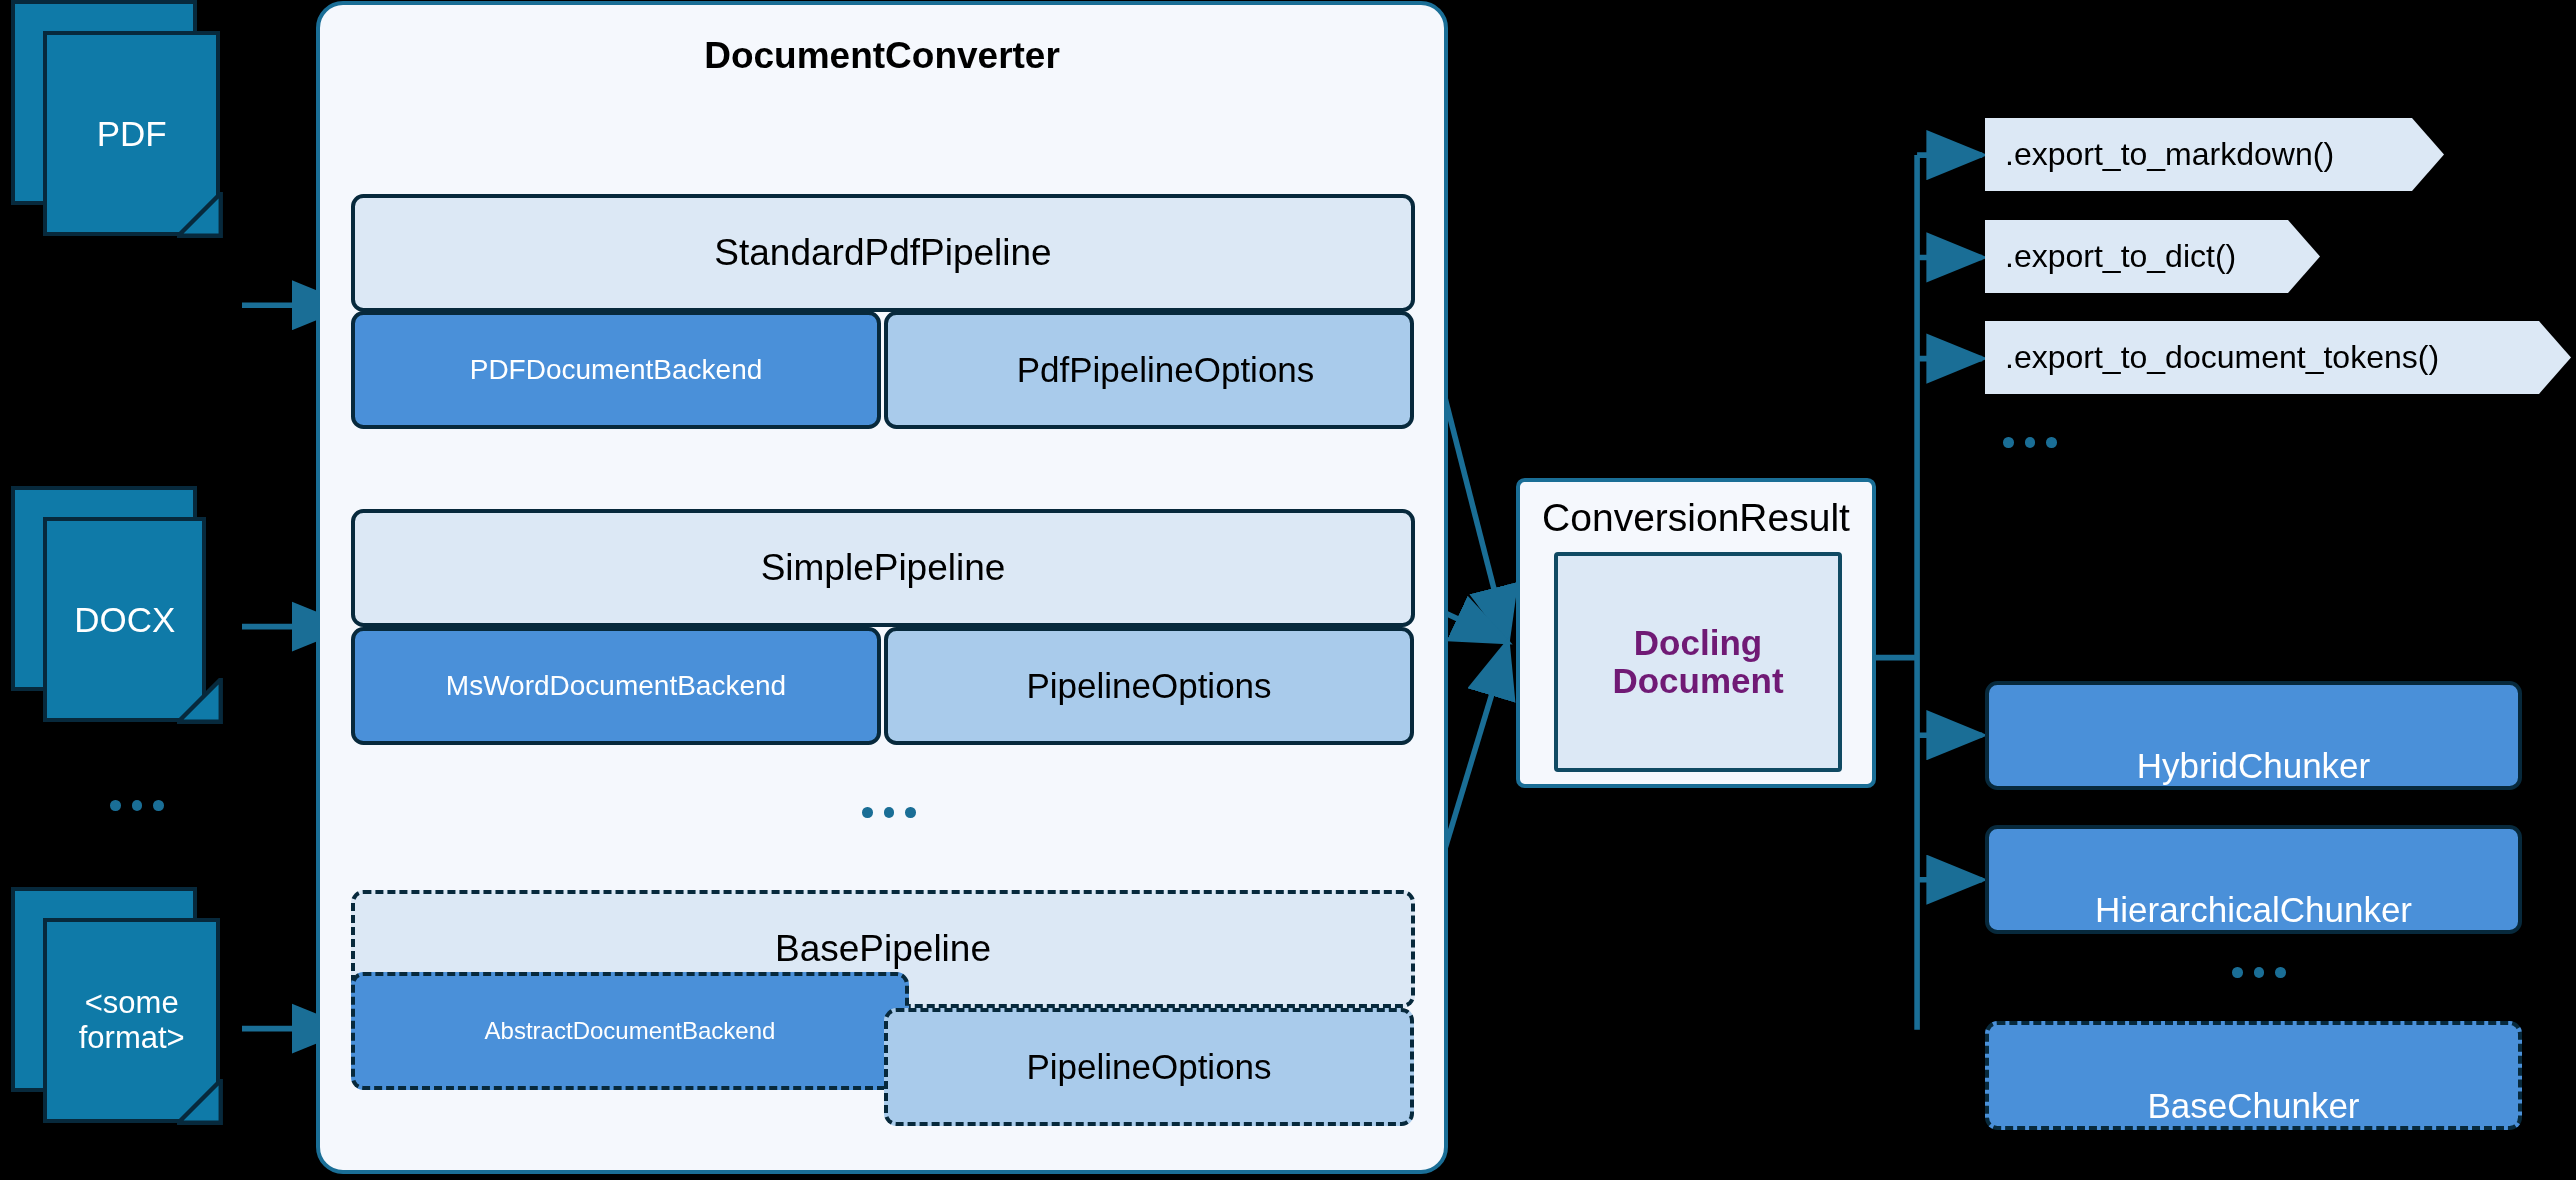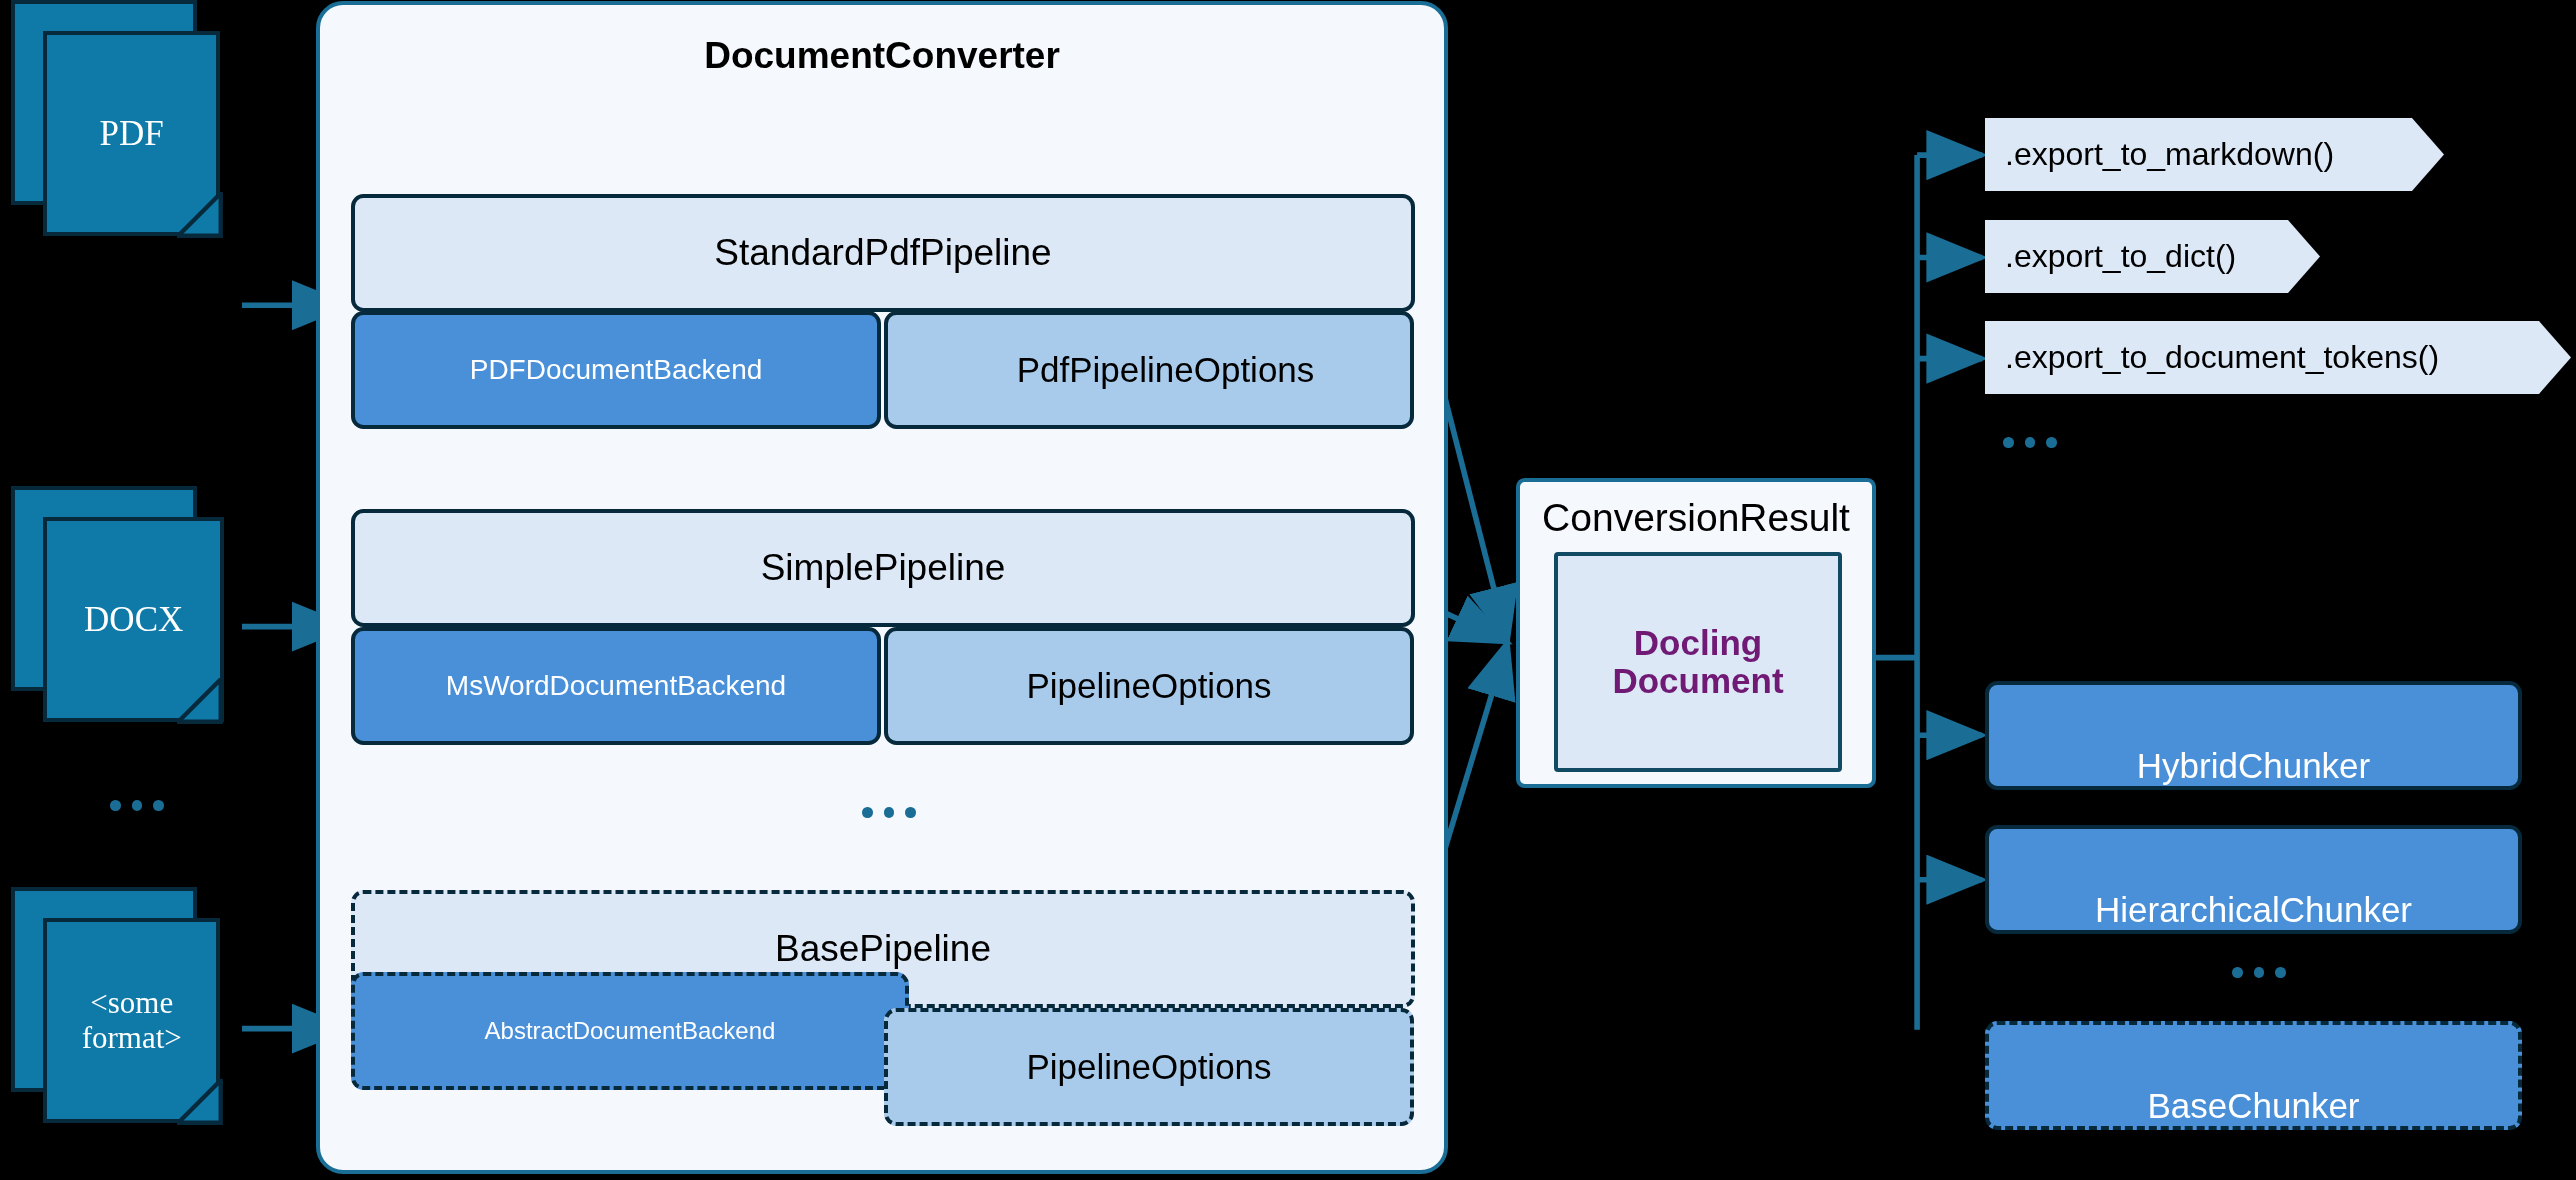--- a/index.html
+++ b/index.html
@@ -6,21 +6,21 @@
   body{width:2576px;height:1180px;position:relative;overflow:hidden;
        font-family:"Liberation Sans", sans-serif;}
   .stage{position:absolute;left:0;top:0;width:2576px;height:1180px;}
 
   
   .doc-stack{position:absolute;}
   .doc-back{position:absolute;left:0;top:0;background:#0f7aa8;
             border:4.3px solid #07293c;box-sizing:border-box;}
   .doc-front{position:absolute;background:#0f7aa8;border:4.3px solid #07293c;
              box-sizing:border-box;display:flex;align-items:center;
-             justify-content:center;color:#fff;text-align:center;line-height:1.12;font-family:Liberation Serif, serif;}
+             justify-content:center;color:#fff;text-align:center;line-height:1.12;}
   .doc-fold{position:absolute;}
 
   
   .converter{position:absolute;background:#f5f8fd;border:4.3px solid #1a6e96;
              border-radius:27px;box-sizing:border-box;}
   .converter-title{position:absolute;width:100%;text-align:center;
                    font-weight:bold;color:#000;}
 
   
   .pl-top{position:absolute;background:#dce8f5;border:4.3px solid #07293c;
@@ -99,21 +99,21 @@
     <div class="doc-front" style="left:32px;top:31px;width:177px;height:205px;font-size:35px;">
       <span>PDF</span>
     </div>
     <svg class="doc-fold" style="left:166px;top:192px;width:50px;height:50px;" viewBox="0 0 80 80">
       <path d="M2,70 L2,2 L70,2 Z" fill="#0f7aa8" stroke="#07293c" stroke-width="7" transform="rotate(180 36 36)"></path>
     </svg>
   </div>
 
   <div class="doc-stack" style="left:11.2px;top:486px;width:236px;height:236px;">
     <div class="doc-back" style="left:0;top:0;width:186px;height:205px;"></div>
-    <div class="doc-front" style="left:32px;top:31px;width:181px;height:205px;font-size:35px;">
+    <div class="doc-front" style="left:32px;top:31px;width:163px;height:205px;font-size:35px;">
       <span>DOCX</span>
     </div>
     <svg class="doc-fold" style="left:166px;top:192px;width:50px;height:50px;" viewBox="0 0 80 80">
       <path d="M2,70 L2,2 L70,2 Z" fill="#0f7aa8" stroke="#07293c" stroke-width="7" transform="rotate(180 36 36)"></path>
     </svg>
   </div>
 
   <div class="dots" style="left:110px;top:800px;" title="...">
     <i></i>
     <i></i>

